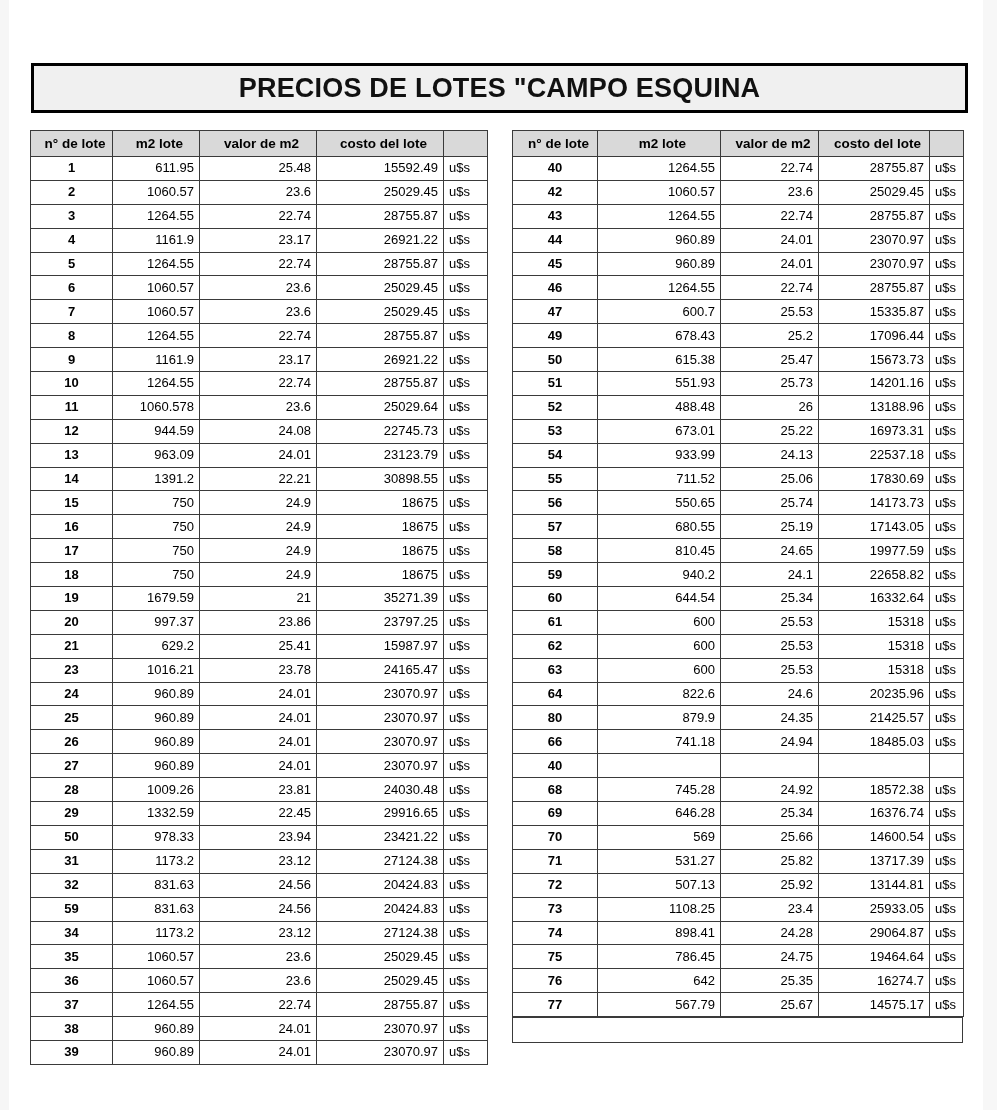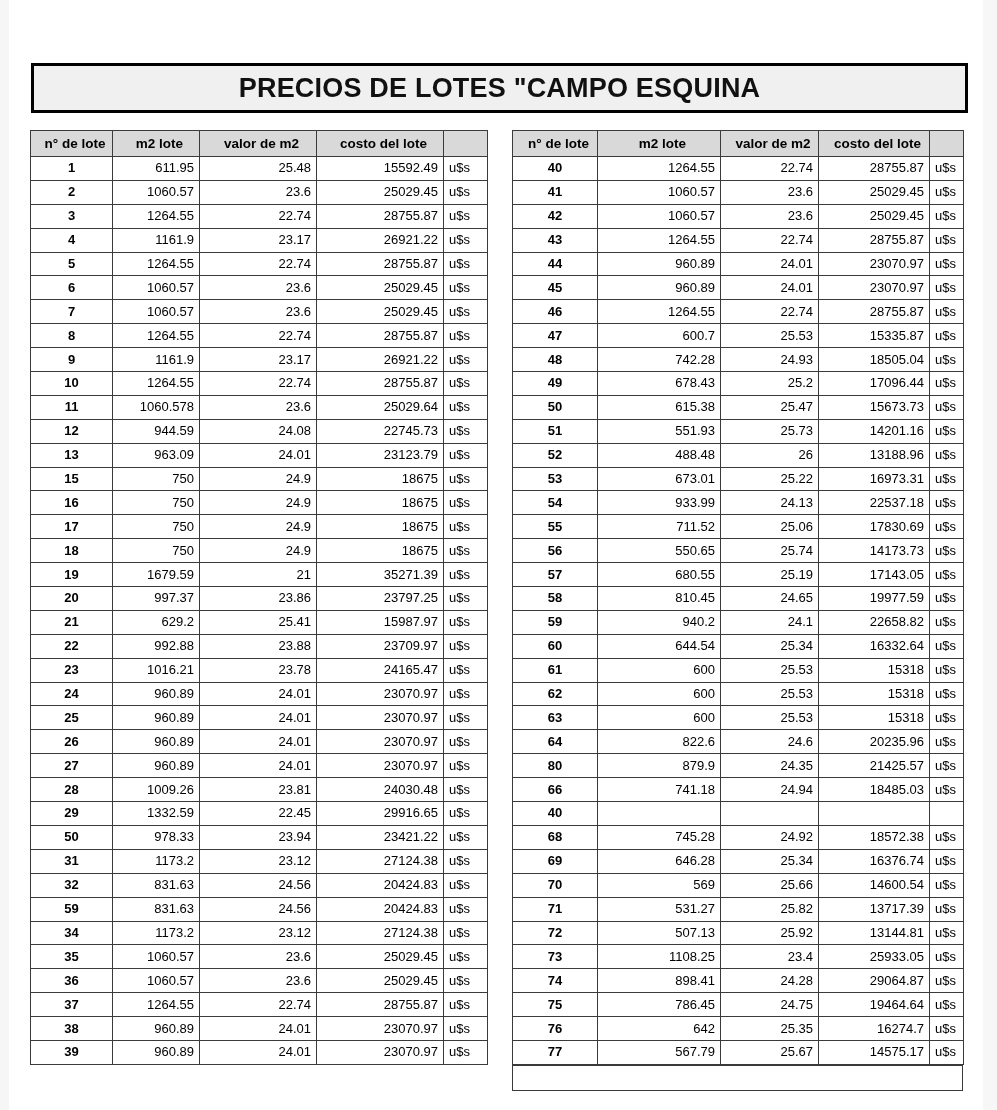--- a/index.html
+++ b/index.html
@@ -232,20 +232,27 @@
             <td class="c-cur">u$s</td>
           </tr>
           <tr>
             <td class="c-num">13</td>
             <td class="c-val">963.09</td>
             <td class="c-val">24.01</td>
             <td class="c-val">23123.79</td>
             <td class="c-cur">u$s</td>
           </tr>
           <tr>
+            <td class="c-num">14</td>
+            <td class="c-val">1391.2</td>
+            <td class="c-val">22.21</td>
+            <td class="c-val">30898.55</td>
+            <td class="c-cur">u$s</td>
+          </tr>
+          <tr>
             <td class="c-num">15</td>
             <td class="c-val">750</td>
             <td class="c-val">24.9</td>
             <td class="c-val">18675</td>
             <td class="c-cur">u$s</td>
           </tr>
           <tr>
             <td class="c-num">16</td>
             <td class="c-val">750</td>
             <td class="c-val">24.9</td>
@@ -278,27 +285,20 @@
             <td class="c-val">997.37</td>
             <td class="c-val">23.86</td>
             <td class="c-val">23797.25</td>
             <td class="c-cur">u$s</td>
           </tr>
           <tr>
             <td class="c-num">21</td>
             <td class="c-val">629.2</td>
             <td class="c-val">25.41</td>
             <td class="c-val">15987.97</td>
-            <td class="c-cur">u$s</td>
-          </tr>
-          <tr>
-            <td class="c-num">22</td>
-            <td class="c-val">992.88</td>
-            <td class="c-val">23.88</td>
-            <td class="c-val">23709.97</td>
             <td class="c-cur">u$s</td>
           </tr>
           <tr>
             <td class="c-num">23</td>
             <td class="c-val">1016.21</td>
             <td class="c-val">23.78</td>
             <td class="c-val">24165.47</td>
             <td class="c-cur">u$s</td>
           </tr>
           <tr>
@@ -437,27 +437,20 @@
       </thead>
       <tbody id="right-body">
           <tr>
             <td class="c-num">40</td>
             <td class="c-val">1264.55</td>
             <td class="c-val">22.74</td>
             <td class="c-val">28755.87</td>
             <td class="c-cur">u$s</td>
           </tr>
           <tr>
-            <td class="c-num">41</td>
-            <td class="c-val">1060.57</td>
-            <td class="c-val">23.6</td>
-            <td class="c-val">25029.45</td>
-            <td class="c-cur">u$s</td>
-          </tr>
-          <tr>
             <td class="c-num">42</td>
             <td class="c-val">1060.57</td>
             <td class="c-val">23.6</td>
             <td class="c-val">25029.45</td>
             <td class="c-cur">u$s</td>
           </tr>
           <tr>
             <td class="c-num">43</td>
             <td class="c-val">1264.55</td>
             <td class="c-val">22.74</td>
@@ -483,27 +476,20 @@
             <td class="c-val">1264.55</td>
             <td class="c-val">22.74</td>
             <td class="c-val">28755.87</td>
             <td class="c-cur">u$s</td>
           </tr>
           <tr>
             <td class="c-num">47</td>
             <td class="c-val">600.7</td>
             <td class="c-val">25.53</td>
             <td class="c-val">15335.87</td>
-            <td class="c-cur">u$s</td>
-          </tr>
-          <tr>
-            <td class="c-num">48</td>
-            <td class="c-val">742.28</td>
-            <td class="c-val">24.93</td>
-            <td class="c-val">18505.04</td>
             <td class="c-cur">u$s</td>
           </tr>
           <tr>
             <td class="c-num">49</td>
             <td class="c-val">678.43</td>
             <td class="c-val">25.2</td>
             <td class="c-val">17096.44</td>
             <td class="c-cur">u$s</td>
           </tr>
           <tr>

